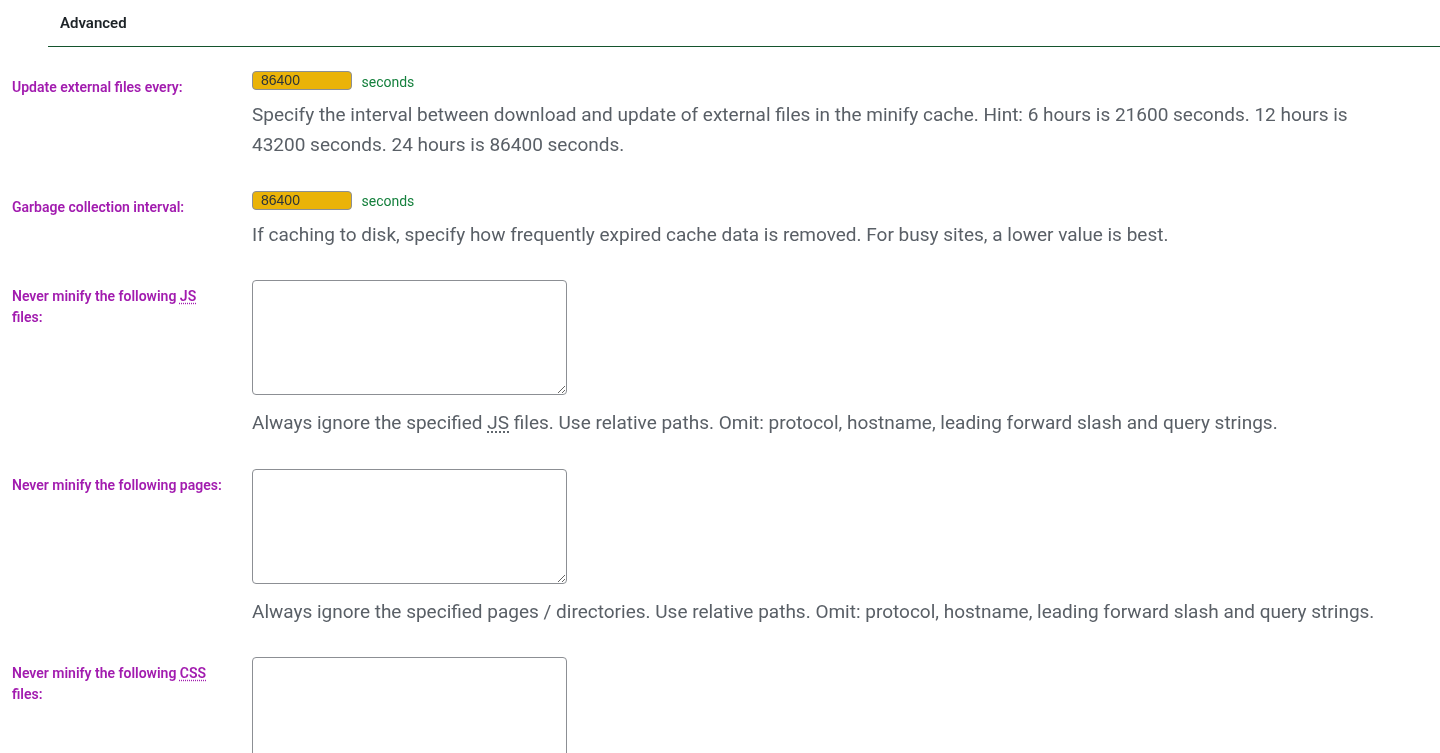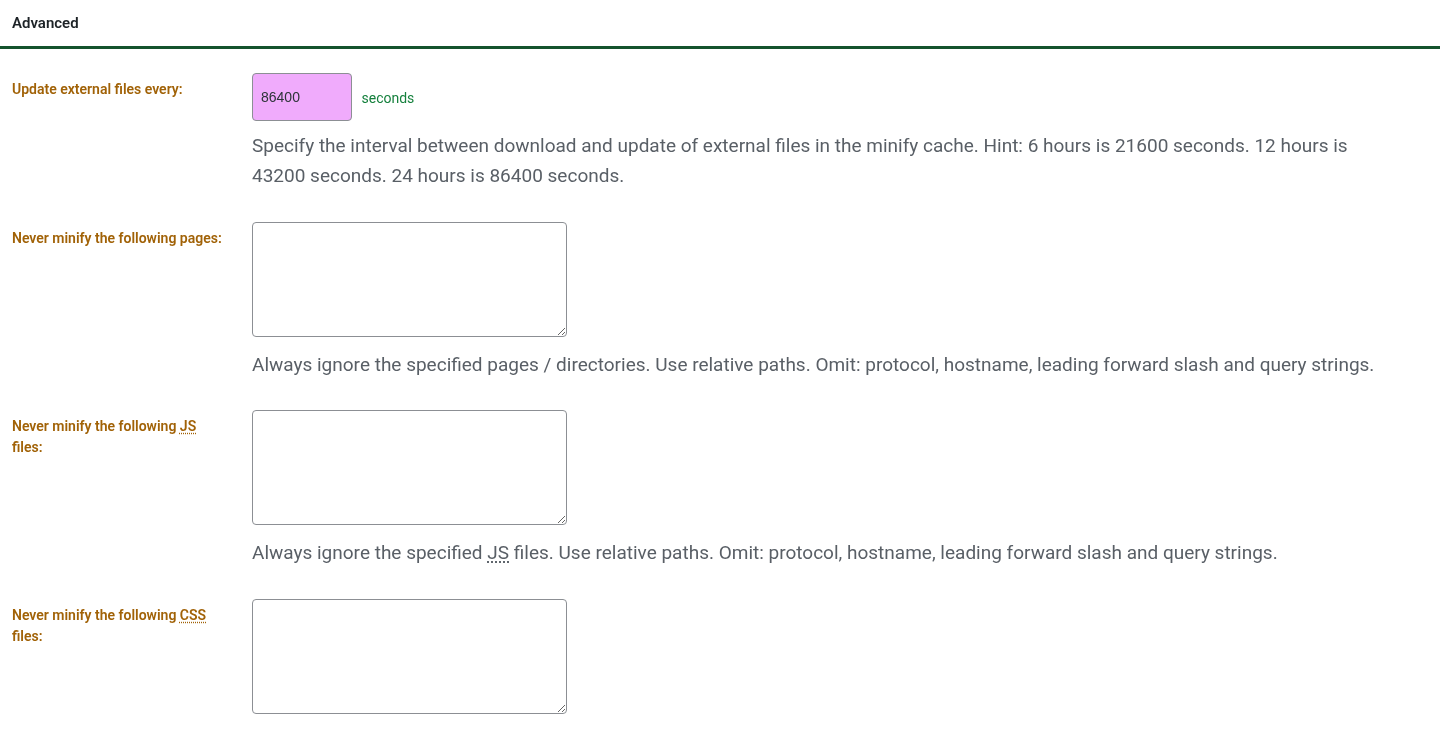--- a/index.html
+++ b/index.html
@@ -7,52 +7,53 @@
       font-family: -apple-system, BlinkMacSystemFont, "Segoe UI", Roboto, Oxygen-Sans, Ubuntu, Cantarell, "Helvetica Neue", sans-serif;
       font-size: 14px;
       color: #1d2327;
       background: #fff;
     }
     .section-header {
       font-size: 15px;
       font-weight: 600;
       color: #1d2327;
       padding: 14px 12px 14px 12px;
-      border-bottom: 3px solid #14532d;
+      border-bottom: 1px solid #14532d;
+      margin-left: 48px;
     }
     .form-table {
       width: 100%;
       border-collapse: collapse;
       margin-top: 12px;
     }
     .form-table th {
       text-align: left;
       vertical-align: top;
       width: 240px;
       padding: 18px 10px 18px 12px;
       font-weight: 600;
       font-size: 14px;
-      color: #a16207;
+      color: #a21caf;
       line-height: 1.5;
     }
     .form-table td {
       vertical-align: top;
       padding: 12px 10px 18px 12px;
       font-size: 14px;
     }
     input[type="text"] {
       padding: 4px 8px;
       font-size: 14px;
       line-height: 1.6;
       border: 1px solid #8c8f94;
       border-radius: 4px;
-      background: #f0abfc;
+      background: #eab308;
       color: #2c3338;
       width: 100px;
-      height: 48px;
+      height: 19px;
     }
     textarea {
       padding: 6px 8px;
       font-size: 14px;
       line-height: 1.4;
       border: 1px solid #8c8f94;
       border-radius: 4px;
       background: #fff;
       color: #2c3338;
       width: 315px;
@@ -89,34 +90,42 @@
 
     <tr>
       <th>Update external files every:</th>
       <td>
         <input type="text" value="86400" style="">
         <span class="unit">seconds</span>
         <p class="description">Specify the interval between download and update of external files in the minify cache. Hint: 6 hours is 21600 seconds. 12 hours is 43200 seconds. 24 hours is 86400 seconds.</p>
       </td>
     </tr>
 
-
     <tr>
-      <th>Never minify the following pages:</th>
+      <th>Garbage collection interval:</th>
       <td>
-        <textarea style=""></textarea>
-        <p class="description">Always ignore the specified pages / directories. Use relative paths. Omit: protocol, hostname, leading forward slash and query strings.</p>
+        <input type="text" value="86400" style="">
+        <span class="unit">seconds</span>
+        <p class="description">If caching to disk, specify how frequently expired cache data is removed. For busy sites, a lower value is best.</p>
       </td>
     </tr>
 
     <tr>
       <th><span>Never minify the following </span><span class="abbr">JS</span><span> files:</span></th>
       <td>
         <textarea style=""></textarea>
         <p class="description"><span>Always ignore the specified </span><span class="abbr">JS</span><span> files. Use relative paths. Omit: protocol, hostname, leading forward slash and query strings.</span></p>
+      </td>
+    </tr>
+
+    <tr>
+      <th>Never minify the following pages:</th>
+      <td>
+        <textarea style=""></textarea>
+        <p class="description">Always ignore the specified pages / directories. Use relative paths. Omit: protocol, hostname, leading forward slash and query strings.</p>
       </td>
     </tr>
 
     <tr>
       <th><span>Never minify the following </span><span class="abbr">CSS</span><span> files:</span></th>
       <td>
         <textarea style=""></textarea>
       </td>
     </tr>
   </tbody>

